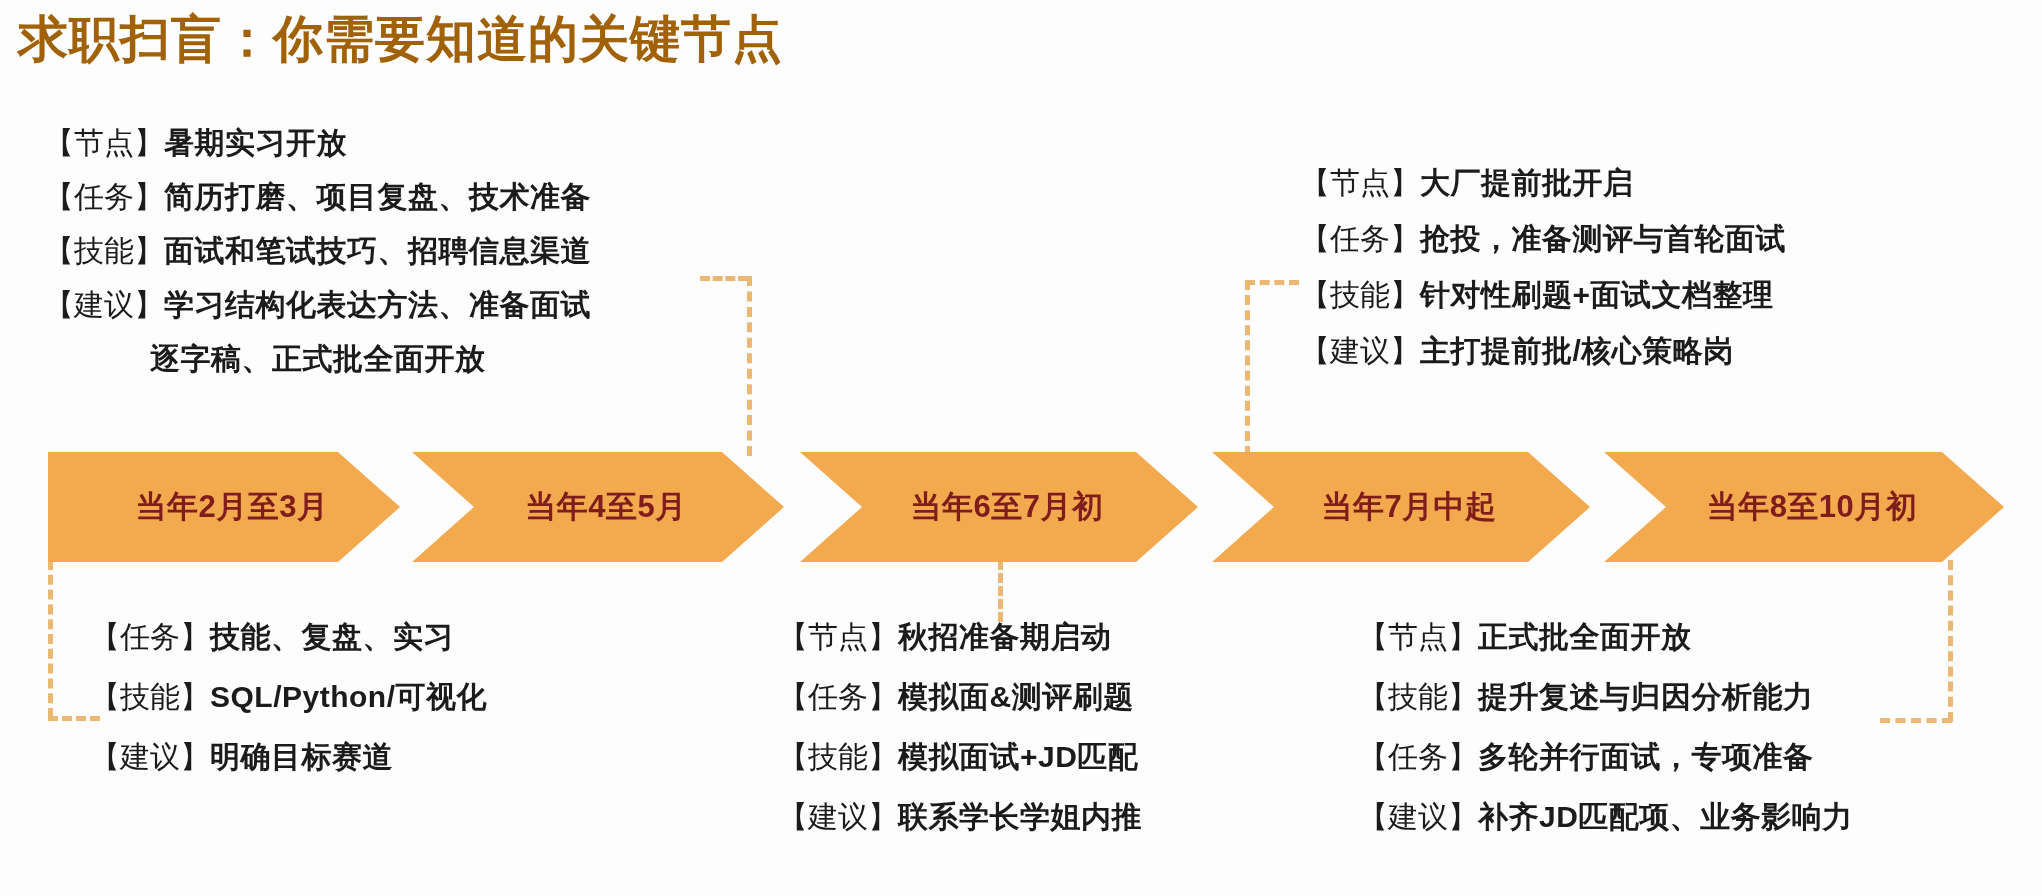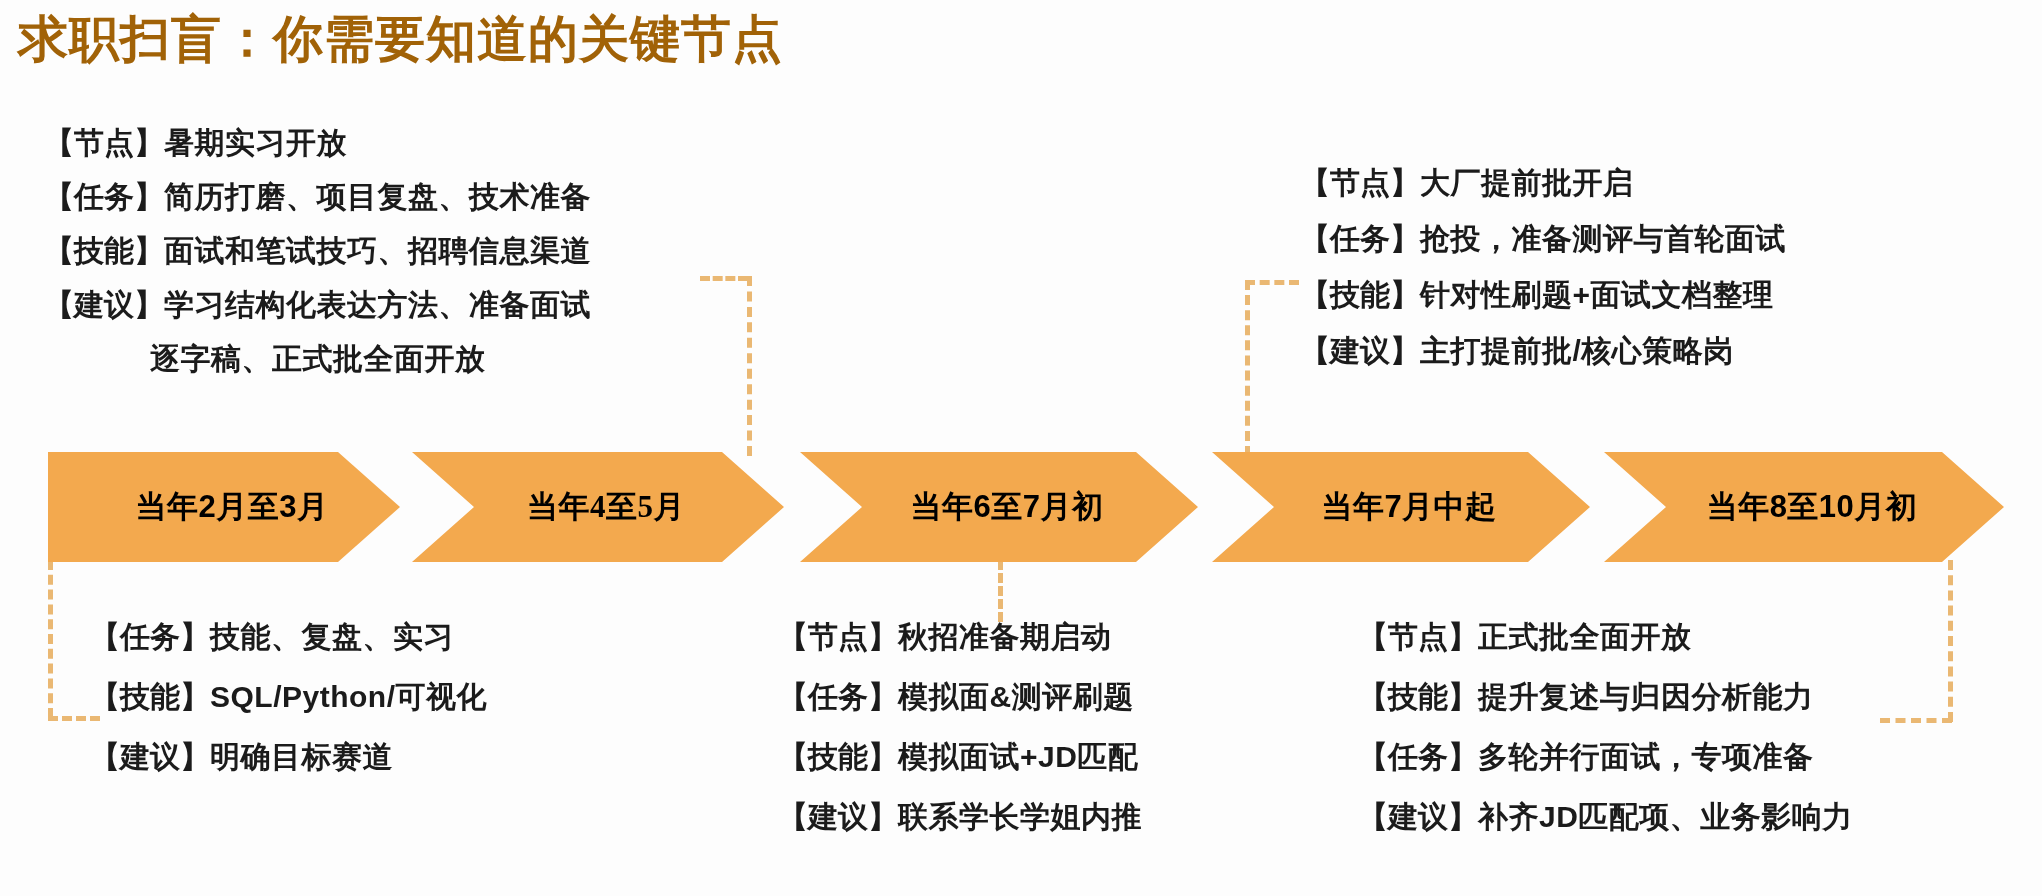--- a/index.html
+++ b/index.html
@@ -42,21 +42,21 @@
   }
   .info-line {
     display: block;
     white-space: nowrap;
     font-size: 30px;
     font-weight: bold;
     line-height: 1.0;
     color: #1b1b1b;
   }
   .info-line .tag {
-    font-weight: bold;
+    font-weight: normal;
     letter-spacing: 0px;
   }
   .info-line .body {
     font-weight: bold;
     letter-spacing: 0.5px;
   }
   .info-line.cont {
     padding-left: 106px;
   }
 
@@ -89,38 +89,37 @@
     top: 0;
     height: 110px;
     background: #f3a94e;
     display: flex;
     align-items: center;
     justify-content: center;
   }
   .chevron .chev-label {
     font-size: 31px;
     font-weight: bold;
-    color: #000000;
+    color: #7f1d1d;
     white-space: nowrap;
     letter-spacing: 0.5px;
     position: relative;
     left: 8px;
   }
 
   
   #chev-0 {
     left: 48px;
     width: 352px;
     clip-path: polygon(0 0, calc(100% - 62px) 0, 100% 50%, calc(100% - 62px) 100%, 0 100%);
   }
   #chev-1 {
     left: 412px;
     width: 372px;
     clip-path: polygon(0 0, calc(100% - 62px) 0, 100% 50%, calc(100% - 62px) 100%, 0 100%, 62px 50%);
-    font-family: Liberation Serif, serif;
   }
   #chev-2 {
     left: 800px;
     width: 398px;
     clip-path: polygon(0 0, calc(100% - 62px) 0, 100% 50%, calc(100% - 62px) 100%, 0 100%, 62px 50%);
   }
   #chev-3 {
     left: 1212px;
     width: 378px;
     clip-path: polygon(0 0, calc(100% - 62px) 0, 100% 50%, calc(100% - 62px) 100%, 0 100%, 62px 50%);

